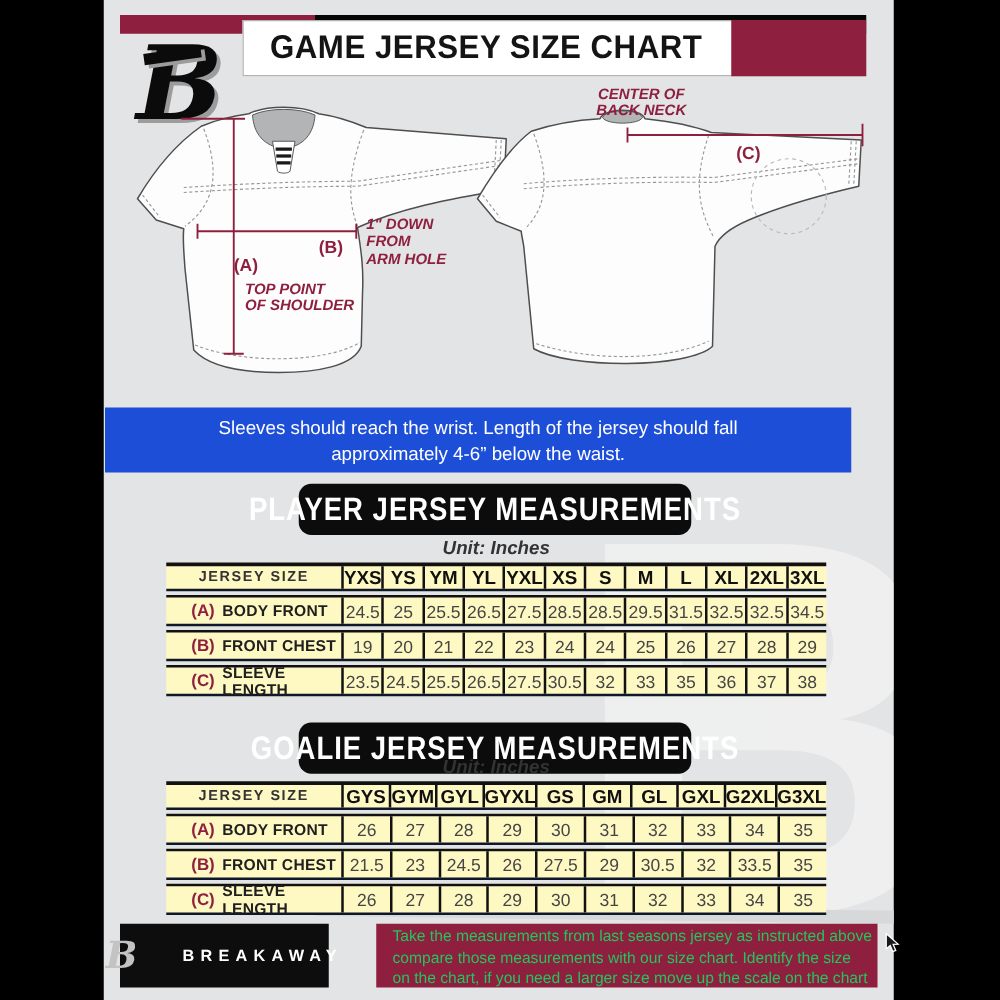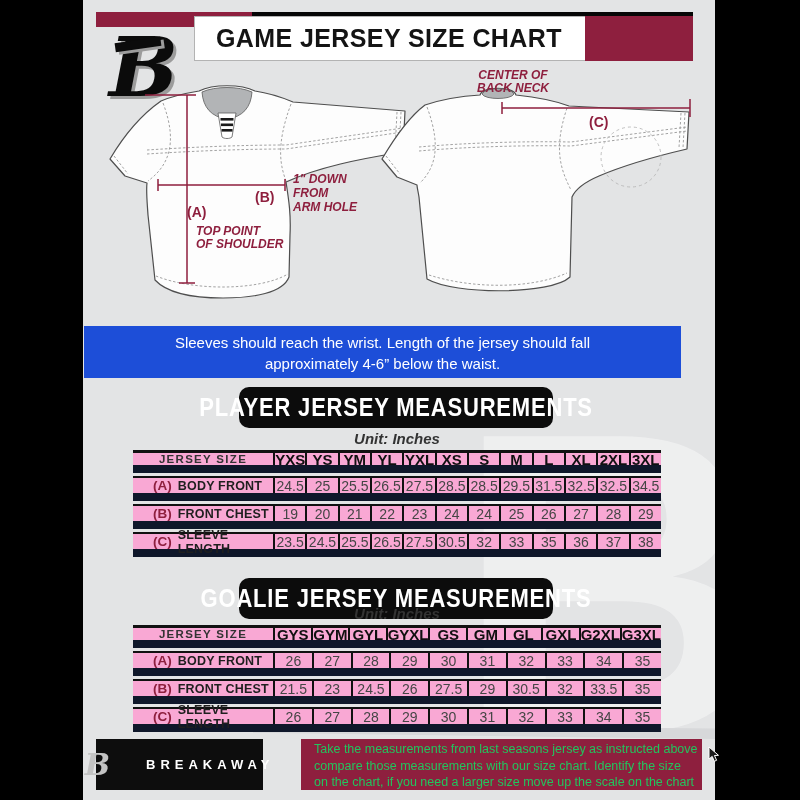--- a/index.html
+++ b/index.html
@@ -43,22 +43,22 @@
           text-align:center;font-size:15px;line-height:21px;padding-top:6px;box-sizing:border-box;}
 
   
   .section-heading{width:314px;height:41px;background:#0c0c0c;border-radius:10px;color:#fff;
                    display:flex;align-items:center;justify-content:center;}
   .section-heading span{font-size:22px;font-weight:bold;letter-spacing:.8px;transform:scaleY(1.18);white-space:nowrap;}
   .unit{width:528px;text-align:center;font-size:15px;font-weight:bold;font-style:italic;color:#333;}
 
   
   .mtable{width:528px;}
-  .trow{display:flex;background:#f9a8d4;border-top:2px solid #111;border-bottom:8px solid #0f172a;
-        height:25px;margin-bottom:3px;box-sizing:border-box;}
+  .trow{display:flex;background:#fef9c3;border-top:2px solid #111;border-bottom:2px solid #0f172a;
+        height:25px;margin-bottom:3px;box-sizing:border-box;justify-content:center;}
   .trow.thead{height:23px;border-top:3px solid #111;}
   .tlabel{width:140px;display:flex;align-items:center;padding-left:20px;box-sizing:border-box;}
   .thead .tlabel{justify-content:center;padding-left:0;font-size:11.5px;letter-spacing:1.3px;color:#333;font-weight:bold;}
   .tcell{flex:1;border-left:2px solid #111;display:flex;align-items:center;justify-content:center;
          font-size:14px;color:#454545;}
   .thead .tcell{font-weight:bold;font-size:15px;color:#101010;}
   .rkey{color:#8e1f3e;font-weight:bold;font-size:13.5px;margin-right:6px;}
   .rname{color:#1f1f1f;font-size:12.5px;font-weight:bold;letter-spacing:.2px;}
 
   

